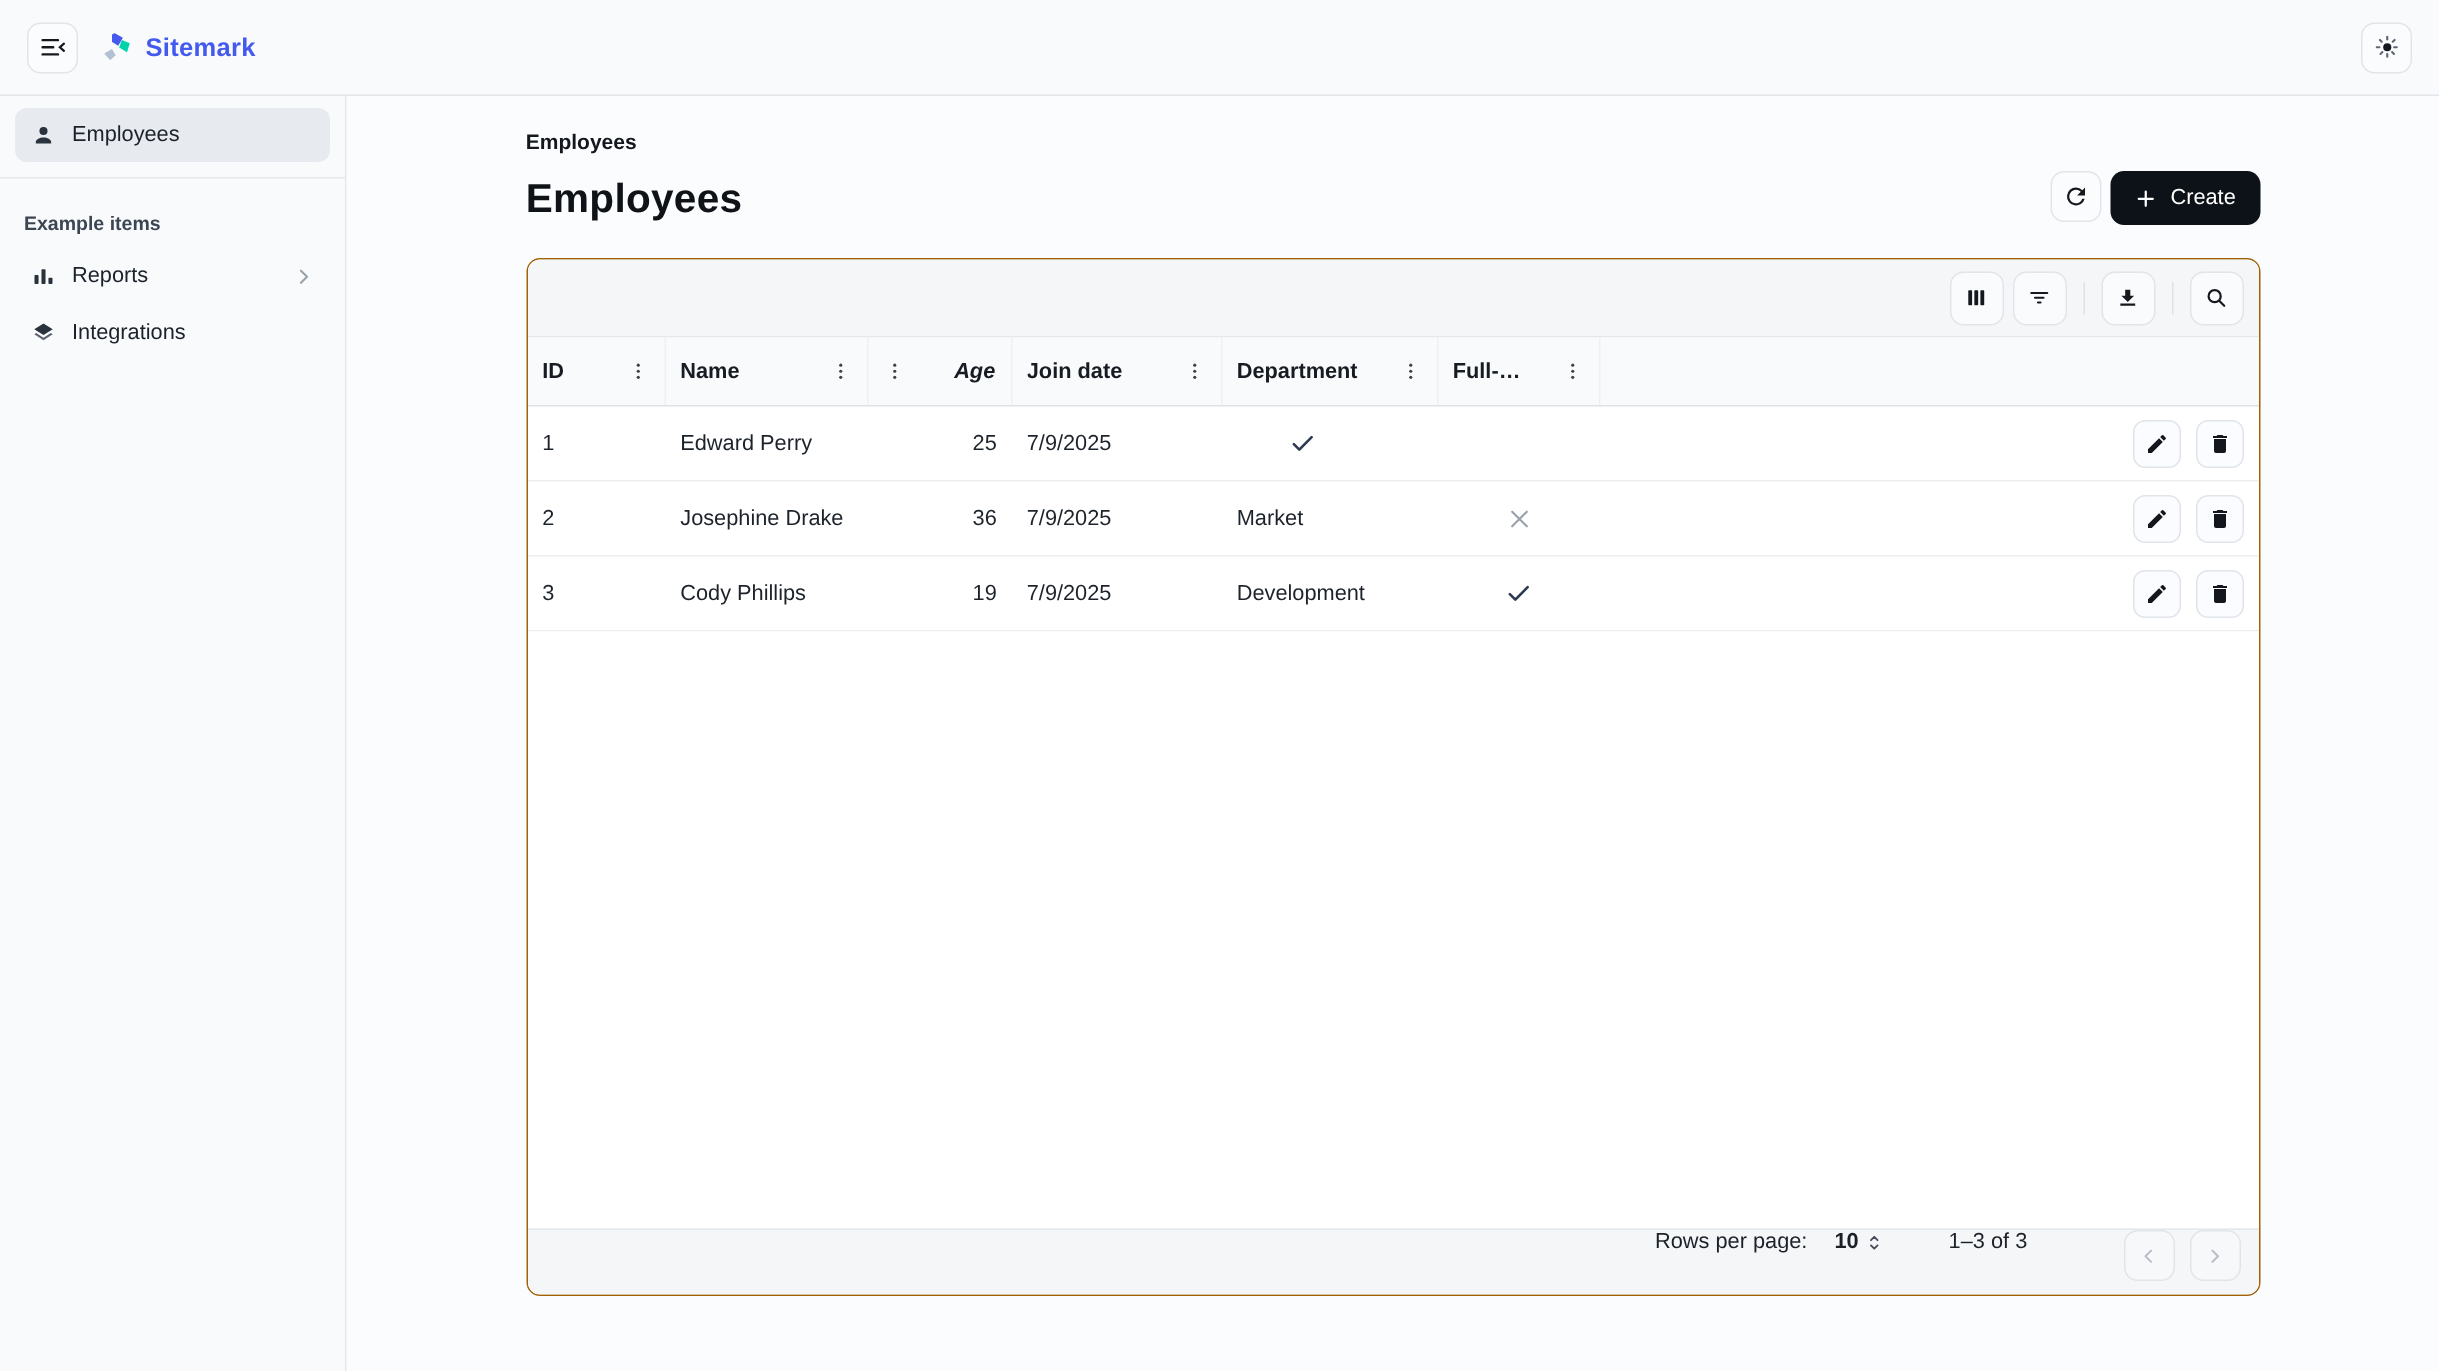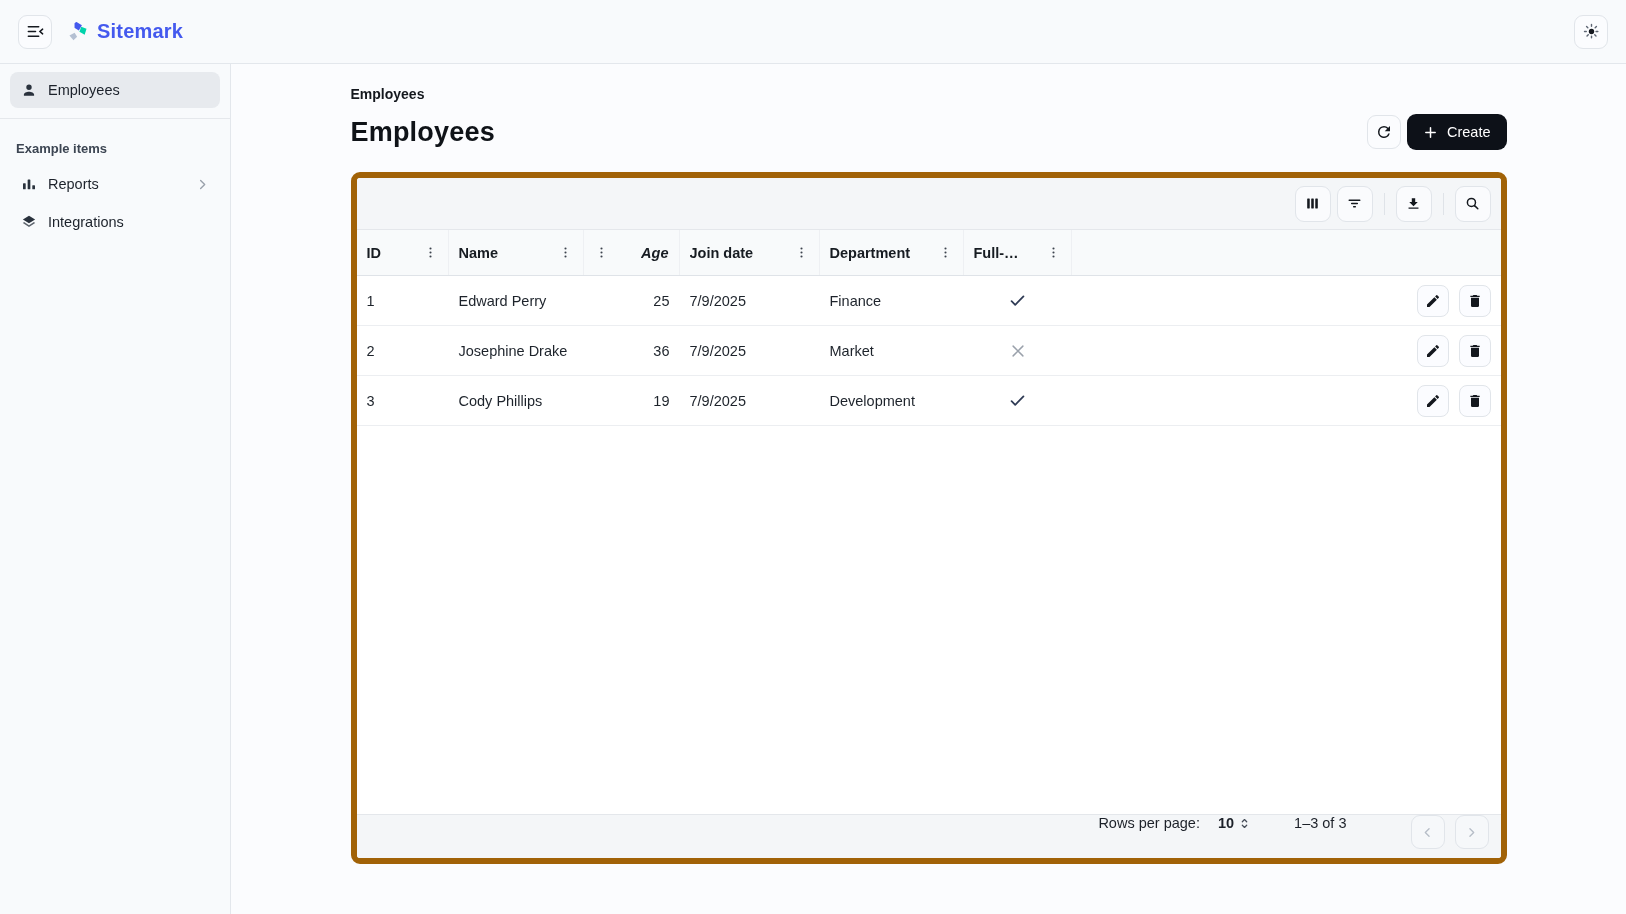--- a/index.html
+++ b/index.html
@@ -11,48 +11,48 @@
   }
   svg { display:block; }
 
   
   .topbar { height:64px; display:flex; align-items:center; gap:14px; padding:0 18px;
             background:#f8fafc; border-bottom:1px solid #e3e7ec; }
   .iconbtn { display:inline-flex; align-items:center; justify-content:center;
              width:34px; height:34px; border:1px solid #e1e5ea; border-radius:9px;
              background:#fbfcfe; color:#15191f; cursor:pointer; flex-shrink:0; }
   .brand { display:flex; align-items:center; gap:8px; }
-  .brand-name { font-size:20px; font-weight:700; letter-spacing:.2px; }
+  .brand-name { font-size:17px; font-weight:700; letter-spacing:.2px; }
   .spacer-flex { flex:1; }
 
   
   .shell { display:flex; height:850px; }
   aside { width:231px; background:#f8fafc; border-right:1px solid #e3e7ec;
           padding-top:6px; flex-shrink:0; }
   .side-title { font-size:13px; font-weight:600; color:#3c4552; padding:12px 16px 8px; }
   .side-item { display:flex; align-items:center; gap:10px; height:36px; margin:2px 10px;
                padding:0 10px; border-radius:8px; font-size:14.5px; color:#1c222b; cursor:pointer; }
   .side-item.selected { background:#e7eaee; }
   .side-item .chev { margin-left:auto; color:#99a1ab; display:flex; }
   .side-divider { border:none; border-top:1px solid #e5e8ec; margin:10px 0; }
   .side-ico { color:#2a323d; display:flex; }
 
   main { flex:1; background:#fbfcfe; overflow:hidden; }
   .content { width:1156px; margin:0 auto; padding-top:22px; }
 
   .breadcrumb { font-size:14px; font-weight:700; color:#14181e; }
   .title-row { display:flex; align-items:center; justify-content:space-between; margin-top:12px; }
   .page-title { font-size:27px; font-weight:700; color:#0f1318; letter-spacing:.2px; }
-  .title-actions { display:flex; gap:6px; align-items:center; }
+  .title-actions { display:flex; gap:6px; align-items:flex-start; }
   .create-btn { display:inline-flex; align-items:center; gap:9px; height:36px; padding:0 16px;
                 color:#fff; border:none; border-radius:9px; font-size:14.5px; font-weight:500;
                 cursor:pointer; font-family:inherit; }
 
   
-  .card { margin-top:22px; height:692px; background:#fff; border:6px solid #a16207;
+  .card { margin-top:22px; height:692px; background:#fff; border:1px solid #a16207;
           border-radius:9px; display:flex; flex-direction:column; overflow:hidden; }
   .grid-toolbar { height:52px; background:#f4f6f8; display:flex; align-items:center;
                   justify-content:flex-end; gap:6px; padding:0 10px; border-bottom:1px solid #e4e7eb; }
   .grid-toolbar .iconbtn { width:36px; height:36px; background:#fafbfd; }
   .tb-sep { width:1px; height:22px; background:#dfe3e8; margin:0 5px; }
 
   .grid-head { display:flex; height:46px; background:#f8fafb; border-bottom:1px solid #dfe3e8;
                align-items:stretch; }
   .hcell { display:flex; align-items:center; gap:4px; padding:0 10px; font-size:14.5px;
            font-weight:600; color:#171c22; border-right:1px solid #eef0f3; cursor:pointer; }
@@ -286,21 +286,20 @@
             </span>
           </div>
           <div class="hspacer"></div>
         </div>
 
         <div class="grid-row">
           <div class="cell col-id">1</div>
           <div class="cell col-name">Edward Perry</div>
           <div class="cell col-age">25</div>
           <div class="cell col-join">7/9/2025</div>
-          <div class="cell col-dept">Finance</div>
           <div class="cell col-full">
             <span>
               <svg width="19" height="19" viewBox="0 0 24 24" fill="none" stroke="#2e3a54" stroke-width="2.2" stroke-linecap="round" stroke-linejoin="round">
                   <path d="M4.5 12.8l4.6 4.6L19.5 6.8"></path>
                 </svg>
             </span>
           </div>
           <div class="cell col-actions">
             <button class="row-btn">
               <span>

